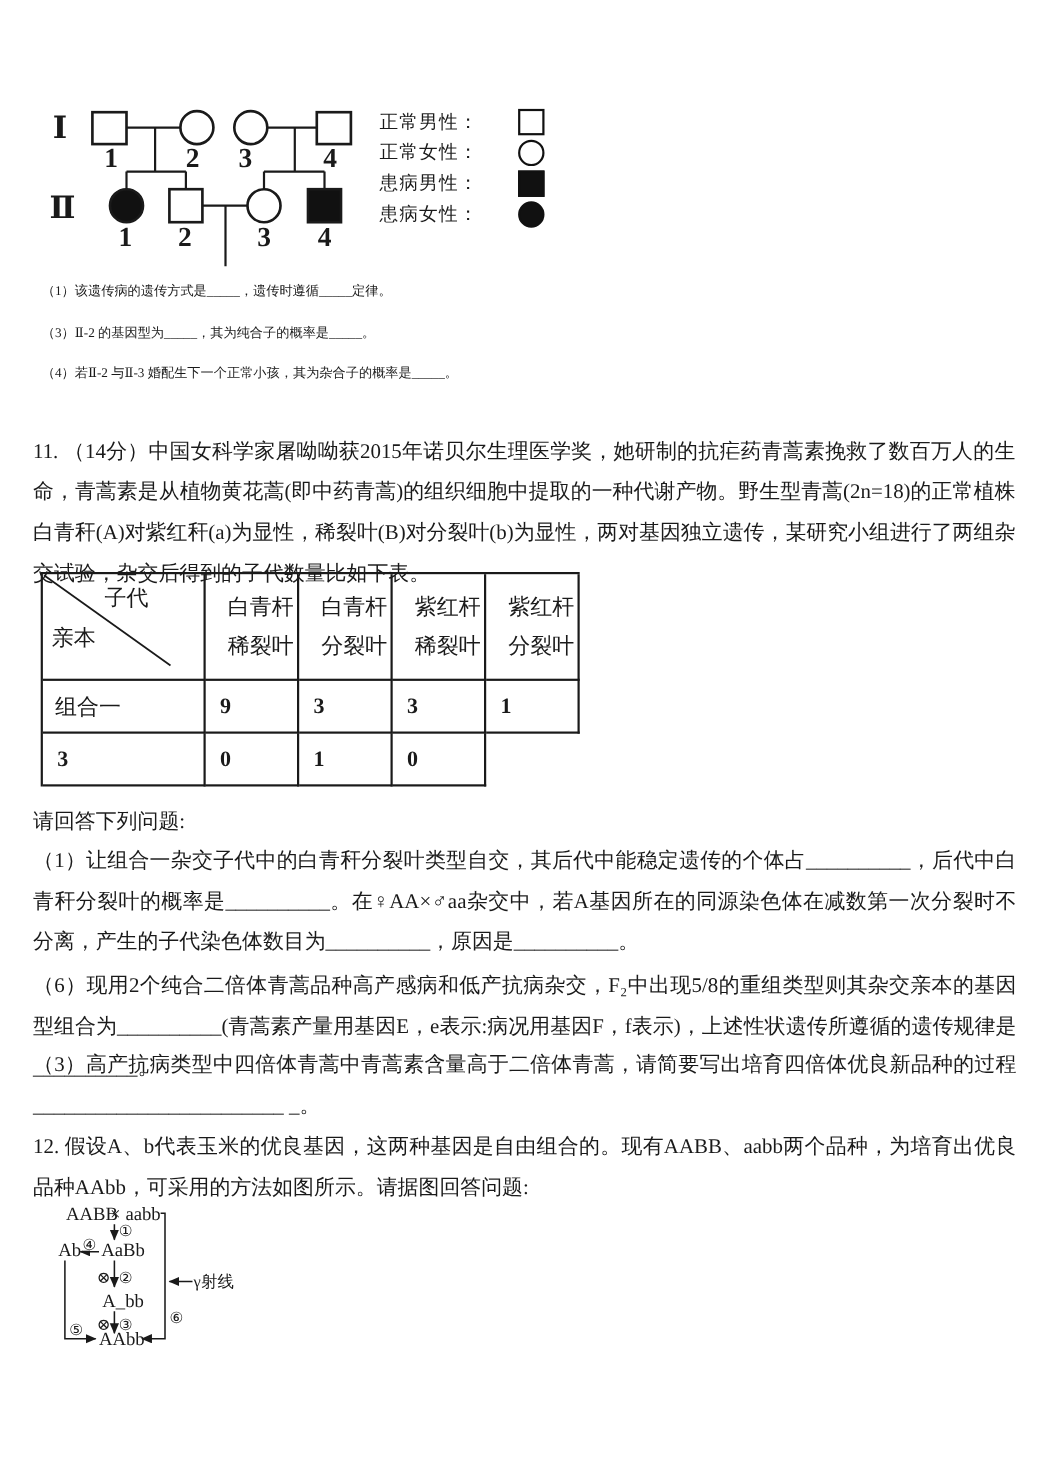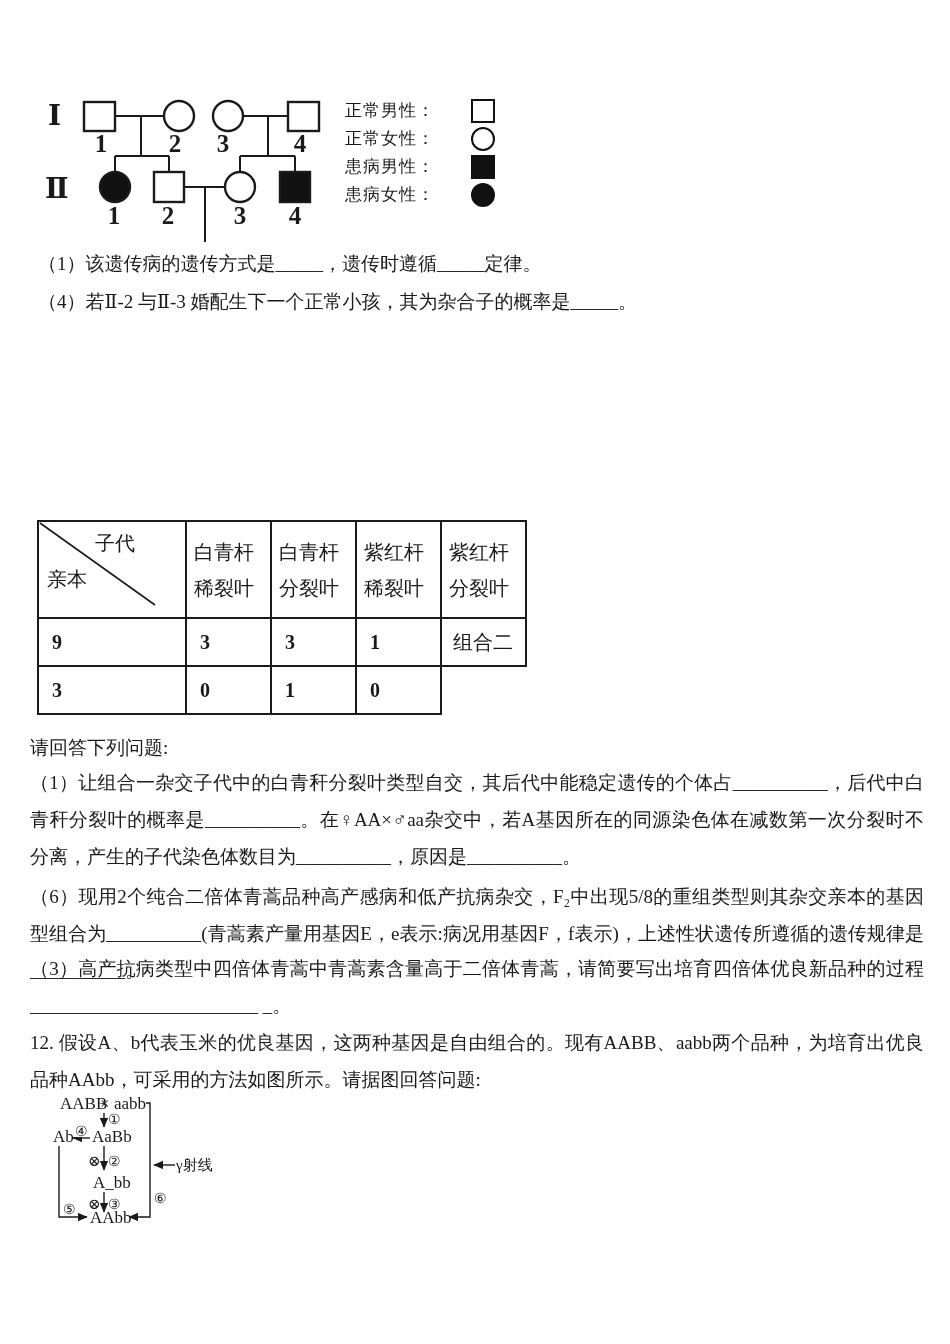--- a/index.html
+++ b/index.html
@@ -18,37 +18,37 @@
   
   .legend{left:345px;top:97px;display:flex;flex-direction:column;gap:1px;}
   .legend-row{display:flex;align-items:center;height:27px;}
   .legend-label{font-size:17px;font-weight:400;letter-spacing:1px;width:126px;}
   .sym{width:24px;height:24px;border:2.5px solid #111;box-sizing:border-box;background:#fff;}
   .sym.circle{border-radius:50%;}
   .sym.filled{background:#111;}
   
   .tblock{font-size:19px;line-height:37px;text-align:justify;white-space:normal;}
   .qlist{left:38px;top:252px;width:880px;}
-  .qlist .qline{margin:0 0 13.5px 0;font-size:19px;line-height:24px;}
+  .qlist .qline{margin:0 0 13.5px 0;font-size:12px;line-height:24px;}
   .q11-intro{left:30px;top:392px;width:893px;}
   .prompt-line{left:30px;top:735px;font-size:19px;line-height:26px;}
   .q11-q1{left:30px;top:764px;width:894px;}
   .q11-q2{left:30px;top:878px;width:894px;}
   .q11-q3{left:30px;top:950px;width:894px;}
   .q12-text{left:30px;top:1024px;width:894px;}
   
   .gtable{
     left:37px;top:520px;display:grid;
     grid-template-columns:148px 85px 85px 85px 85px;
     grid-template-rows:97px 48px 48px;
     border-top:2px solid #1a1a1a;border-left:2px solid #1a1a1a;
     font-size:20px;
   }
   .cell{border-right:2px solid #1a1a1a;border-bottom:2px solid #1a1a1a;box-sizing:border-box;position:relative;}
-  .cell.head{display:flex;flex-direction:column;justify-content:center;padding-left:7px;line-height:36px;}
+  .cell.head{display:flex;flex-direction:column;justify-content:center;padding-left:20px;line-height:36px;}
   .cell.rowlab{display:flex;align-items:center;padding-left:11px;}
   .cell.val{display:flex;align-items:center;padding-left:13px;font-weight:700;}
   .corner-top{position:absolute;left:56px;top:8px;}
   .corner-bottom{position:absolute;left:8px;top:44px;}
   
   .diagram-svg{left:42px;top:1096px;}
   .dg-line{stroke:#1a1a1a;stroke-width:1.4;fill:none;}
   .dg-text{font-family:"Liberation Serif","DejaVu Serif",serif;font-size:17px;fill:#1a1a1a;}
   .dg-step{font-family:"Liberation Serif","DejaVu Serif",serif;font-size:14px;fill:#1a1a1a;}
   .dg-cjk{font-family:"Liberation Serif","DejaVu Serif",serif;font-size:15px;fill:#1a1a1a;}
@@ -110,23 +110,25 @@
       <span class="sym filled"></span>
     </div>
     <div class="legend-row">
       <span class="legend-label">患病女性：</span>
       <span class="sym circle filled"></span>
     </div>
   </div>
 
   <div class="abs qlist">
     <p class="qline">（1）该遗传病的遗传方式是_____，遗传时遵循_____定律。</p>
+    <p class="qline">（3）Ⅱ-2 的基因型为_____，其为纯合子的概率是_____。</p>
     <p class="qline">（4）若Ⅱ-2 与Ⅱ-3 婚配生下一个正常小孩，其为杂合子的概率是_____。</p>
   </div>
 
+  <div class="abs tblock q11-intro">11. （14分）中国女科学家屠呦呦获2015年诺贝尔生理医学奖，她研制的抗疟药青蒿素挽救了数百万人的生命，青蒿素是从植物黄花蒿(即中药青蒿)的组织细胞中提取的一种代谢产物。野生型青蒿(2n=18)的正常植株白青秆(A)对紫红秆(a)为显性，稀裂叶(B)对分裂叶(b)为显性，两对基因独立遗传，某研究小组进行了两组杂交试验，杂交后得到的子代数量比如下表。</div>
 
   <div class="abs gtable">
     <div class="cell corner">
       <svg width="146" height="95" style="position:absolute;left:0;top:0;">
         <line x1="1" y1="1" x2="116" y2="83" stroke="#1a1a1a" stroke-width="1.6"></line>
       </svg>
       <span class="corner-top">子代</span>
       <span class="corner-bottom">亲本</span>
     </div>
     <div class="cell head">
@@ -139,26 +141,26 @@
     </div>
     <div class="cell head">
       <span>紫红杆</span>
       <span>稀裂叶</span>
     </div>
     <div class="cell head">
       <span>紫红杆</span>
       <span>分裂叶</span>
     </div>
 
+    <div class="cell rowlab">组合一</div>
     <div class="cell val">9</div>
     <div class="cell val">3</div>
     <div class="cell val">3</div>
     <div class="cell val">1</div>
 
-    <div class="cell rowlab">组合二</div>
     <div class="cell val">3</div>
     <div class="cell val">0</div>
     <div class="cell val">1</div>
     <div class="cell val">0</div>
   </div>
 
   <div class="abs prompt-line">请回答下列问题:</div>
   <div class="abs tblock q11-q1">（1）让组合一杂交子代中的白青秆分裂叶类型自交，其后代中能稳定遗传的个体占__________，后代中白青秆分裂叶的概率是__________。在♀AA×♂aa杂交中，若A基因所在的同源染色体在减数第一次分裂时不分离，产生的子代染色体数目为__________，原因是__________。</div>
   <div class="abs tblock q11-q2">（6）现用2个纯合二倍体青蒿品种高产感病和低产抗病杂交，F₂中出现5/8的重组类型则其杂交亲本的基因型组合为__________(青蒿素产量用基因E，e表示:病况用基因F，f表示)，上述性状遗传所遵循的遗传规律是__________。</div>
   <div class="abs tblock q11-q3">（3）高产抗病类型中四倍体青蒿中青蒿素含量高于二倍体青蒿，请简要写出培育四倍体优良新品种的过程________________________ _。</div>

